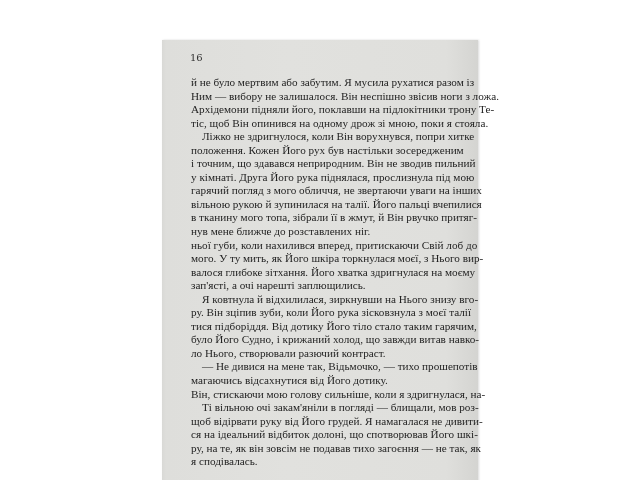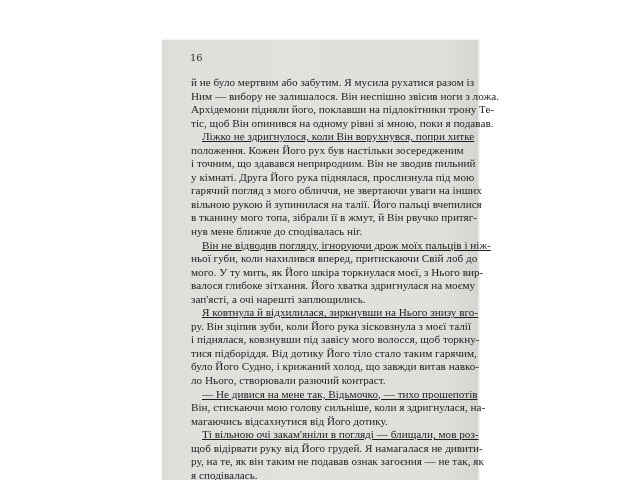--- a/index.html
+++ b/index.html
@@ -16,64 +16,63 @@
       position: absolute; left: 28px; top: 12px;
       font-family: "DejaVu Serif", serif; font-size: 10px; color: #333;
     }
     .text {
       position: absolute; left: 29px; top: 36px; width: 264px;
       font-family: "Liberation Serif", serif; font-size: 11.2px; line-height: 13.55px;
       color: #1e1e1e; text-align: justify;
     }
     .line { display: block; white-space: nowrap; text-align-last: justify; text-align: justify; }
     .line.last { text-align-last: left; }
-    .line.indent { text-indent: 11px; text-decoration: underline; }
+    .line.indent { text-indent: 11px; }
   </style>
 </head>
 <body>
 
 <div class="page">
   <div class="page-number">16</div>
   <div class="text" id="body-text">
       <div>
         <span class="line">й не було мертвим або забутим. Я мусила рухатися разом із</span>
         <span class="line">Ним — вибору не залишалося. Він неспішно звісив ноги з ложа.</span>
         <span class="line">Архідемони підняли його, поклавши на підлокітники трону Те-</span>
-        <span class="line last">тіс, щоб Він опинився на одному рівні зі мною, поки я подавав.</span>
+        <span class="line last">тіс, щоб Він опинився на одному дрож зі мною, поки я стояла.</span>
       </div>
       <div>
         <span class="line indent">Ліжко не здригнулося, коли Він ворухнувся, попри хитке</span>
         <span class="line">положення. Кожен Його рух був настільки зосередженим</span>
         <span class="line">і точним, що здавався неприродним. Він не зводив пильний</span>
         <span class="line">у кімнаті. Друга Його рука піднялася, прослизнула під мою</span>
         <span class="line">гарячий погляд з мого обличчя, не звертаючи уваги на інших</span>
         <span class="line">вільною рукою й зупинилася на талії. Його пальці вчепилися</span>
         <span class="line">в тканину мого топа, зібрали її в жмут, й Він рвучко притяг-</span>
-        <span class="line last">нув мене ближче до сподівалась ніг.</span>
+        <span class="line last">нув мене ближче до розставлених ніг.</span>
       </div>
       <div>
-        <span class="line indent">Він не відводив погляду, ігноруючи дрож моїх пальців і ніж-</span>
         <span class="line">ньої губи, коли нахилився вперед, притискаючи Свій лоб до</span>
         <span class="line">мого. У ту мить, як Його шкіра торкнулася моєї, з Нього вир-</span>
         <span class="line">валося глибоке зітхання. Його хватка здригнулася на моєму</span>
         <span class="line last">зап'ясті, а очі нарешті заплющились.</span>
       </div>
       <div>
         <span class="line indent">Я ковтнула й відхилилася, зиркнувши на Нього знизу вго-</span>
         <span class="line">ру. Він зціпив зуби, коли Його рука зісковзнула з моєї талії</span>
-        <span class="line">і піднялася, ковзнувши під завісу мого волосся, щоб торкну-</span>
         <span class="line">тися підборіддя. Від дотику Його тіло стало таким гарячим,</span>
         <span class="line">було Його Судно, і крижаний холод, що завжди витав навко-</span>
         <span class="line last">ло Нього, створювали разючий контраст.</span>
       </div>
       <div>
         <span class="line indent">— Не дивися на мене так, Відьмочко, — тихо прошепотів</span>
+        <span class="line last">магаючись відсахнутися від Його дотику.</span>
         <span class="line">Він, стискаючи мою голову сильніше, коли я здригнулася, на-</span>
-        <span class="line last">магаючись відсахнутися від Його дотику.</span>
       </div>
       <div>
         <span class="line indent">Ті вільною очі закам'яніли в погляді — блищали, мов роз-</span>
         <span class="line">щоб відірвати руку від Його грудей. Я намагалася не дивити-</span>
-        <span class="line">ру, на те, як він таким не подавав ознак загоєння — не так, як</span>
+        <span class="line">ся на ідеальний відбиток долоні, що спотворював Його шкі-</span>
+        <span class="line">ру, на те, як він зовсім не подавав тихо загоєння — не так, як</span>
         <span class="line last">я сподівалась.</span>
       </div>
     </div>
 </div>
 
 </body></html>

